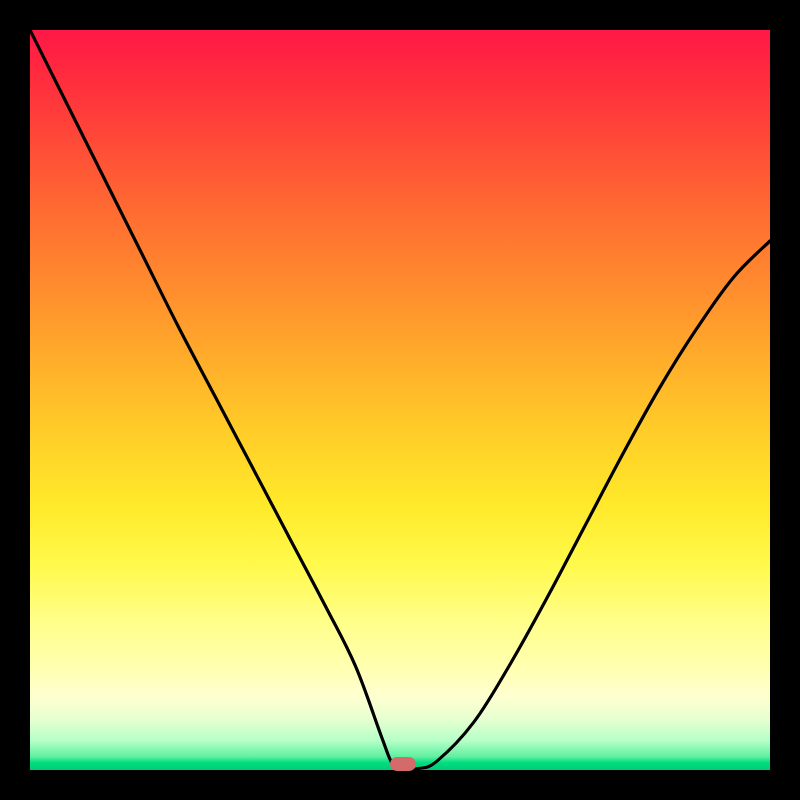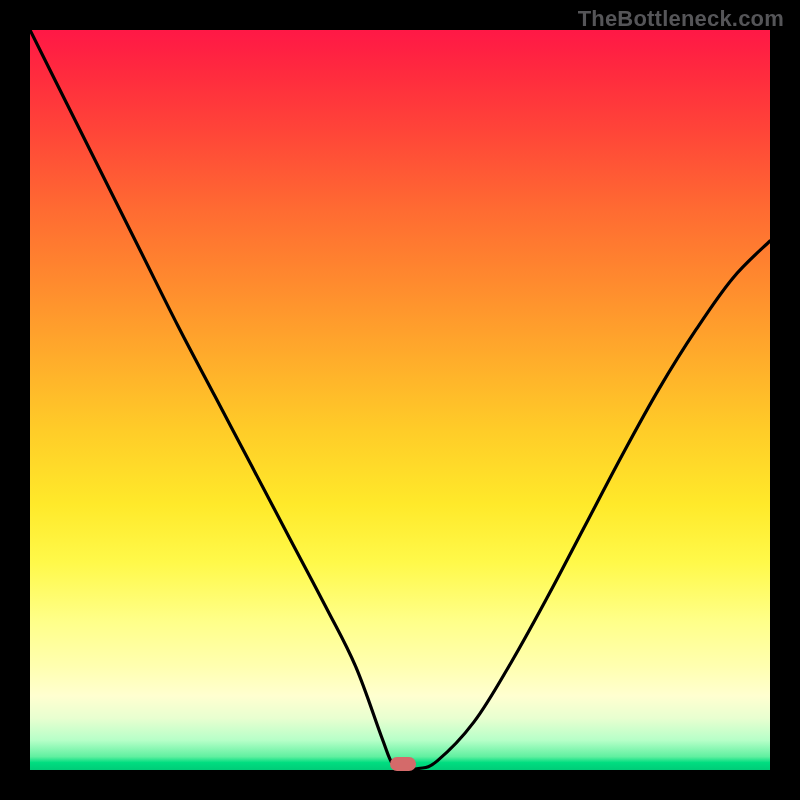--- a/index.html
+++ b/index.html
@@ -74,21 +74,20 @@
     background: #d46a6a;
     border-radius: 7px;
     z-index: 12;
     transform: translate(-50%, -50%);
   }
 </style>
 </head>
 <body>
 
 <div class="frame">
-  <div class="watermark">TheBottleneck.com</div>
 
   <div class="plot">
     <div class="gradient"></div>
     <svg class="curve-svg" viewBox="0 0 740 740" preserveAspectRatio="none">
       <path id="curve-path" fill="none" stroke="#000" stroke-width="3.2" stroke-linecap="round" stroke-linejoin="round" d="M 0.00 0.00 C 6.66 13.32, 23.68 47.36, 37.00 74.00 C 50.32 100.64, 60.68 121.36, 74.00 148.00 C 87.32 174.64, 97.68 195.36, 111.00 222.00 C 124.32 248.64, 134.68 270.03, 148.00 296.00 C 161.32 321.97, 171.68 340.99, 185.00 366.30 C 198.32 391.61, 208.68 411.29, 222.00 436.60 C 235.32 461.91, 245.68 481.59, 259.00 506.90 C 272.32 532.21, 284.01 553.89, 296.00 577.20 C 307.99 600.51, 315.61 613.09, 325.60 636.40 C 335.59 659.71, 344.84 689.12, 351.50 706.70 C 358.16 724.28, 358.60 728.35, 362.60 734.08 C 366.60 739.81, 369.04 737.72, 373.70 738.52 C 378.36 739.32, 382.51 739.85, 388.50 738.52 C 394.49 737.19, 397.01 739.51, 407.00 731.12 C 416.99 722.73, 430.68 709.62, 444.00 691.90 C 457.32 674.18, 467.68 655.34, 481.00 632.70 C 494.32 610.06, 504.68 590.74, 518.00 566.10 C 531.32 541.46, 541.68 521.11, 555.00 495.80 C 568.32 470.49, 578.68 450.14, 592.00 425.50 C 605.32 400.86, 615.68 381.54, 629.00 358.90 C 642.32 336.26, 652.68 319.68, 666.00 299.70 C 679.32 279.72, 689.68 263.88, 703.00 247.90 C 716.32 231.92, 733.34 217.56, 740.00 210.90"></path>
     </svg>
     <div id="marker" class="marker" style="left: 372.96px; top: 734.08px;"></div>
   </div>
 </div>
 

